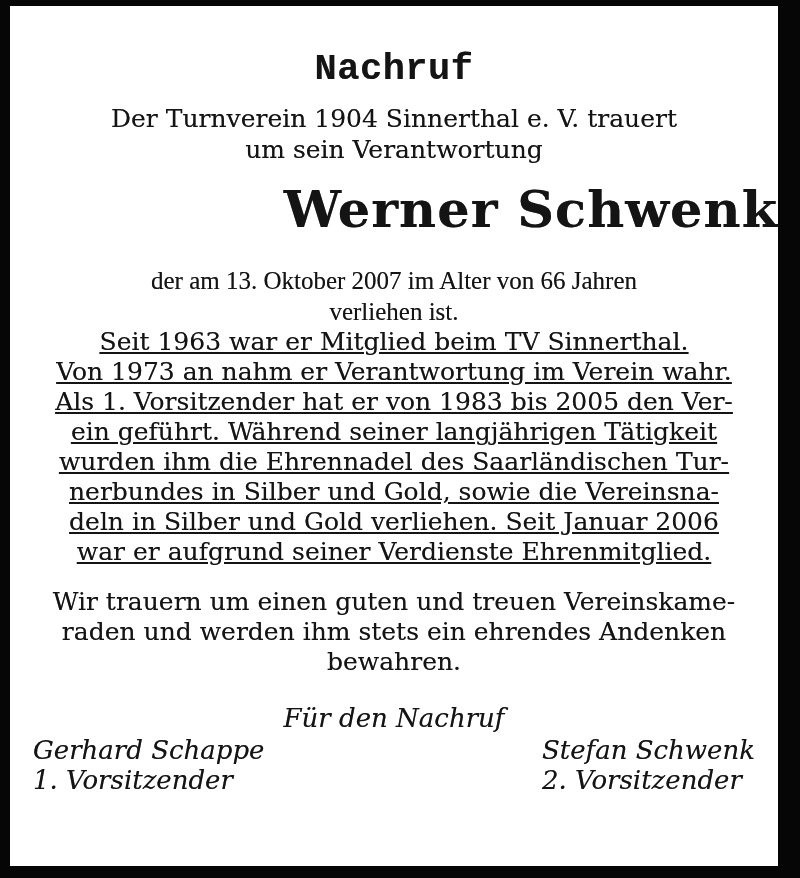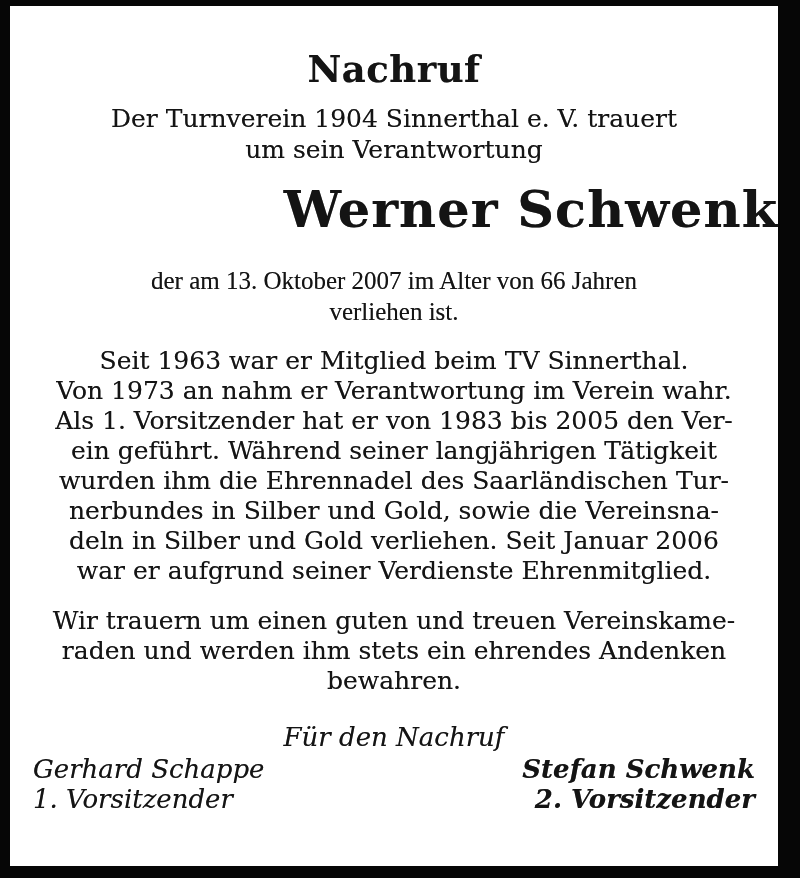--- a/index.html
+++ b/index.html
@@ -20,20 +20,21 @@
     background: #ffffff;
     color: #141414;
     text-align: center;
   }
   .title {
     margin-top: 41px;
     font-size: 37px;
     line-height: 44px;
     font-weight: 700;
     letter-spacing: 0.5px;
+    font-family: Liberation Mono, monospace;
   }
   .intro {
     margin-top: 12px;
     font-size: 25px;
     line-height: 31px;
     font-weight: 400;
   }
   .deceased-name {
     margin-top: 16px;
     font-size: 51px;
@@ -42,23 +43,23 @@
     letter-spacing: 1px;
     text-align: right;
   }
   .death-line {
     margin-top: 28px;
     font-size: 25px;
     line-height: 31px;
     font-family: Liberation Serif, serif;
   }
   .para1 {
-    margin-top: 19px;
     font-size: 25px;
     line-height: 30px;
+    text-decoration: underline;
   }
   .para2 {
     margin-top: 20px;
     font-size: 25px;
     line-height: 30px;
   }
   .closing {
     margin-top: 26px;
     font-size: 26px;
     line-height: 31px;
@@ -67,21 +68,21 @@
   .signatures {
     margin-top: 1px;
     display: flex;
     justify-content: space-between;
     padding: 0 23px;
     font-size: 26px;
     line-height: 30px;
     font-style: italic;
   }
   .sig-left  { text-align: left; }
-  .sig-right { text-align: right; font-weight: bold; }
+  .sig-right { text-align: left; }
   .line { white-space: nowrap; }
   
   .paper div { text-shadow: 0 0 0.6px rgba(20,20,20,0.55); }
 </style>
 </head>
 <body>
 
 <div class="paper">
 
   <div class="title">Nachruf</div>

